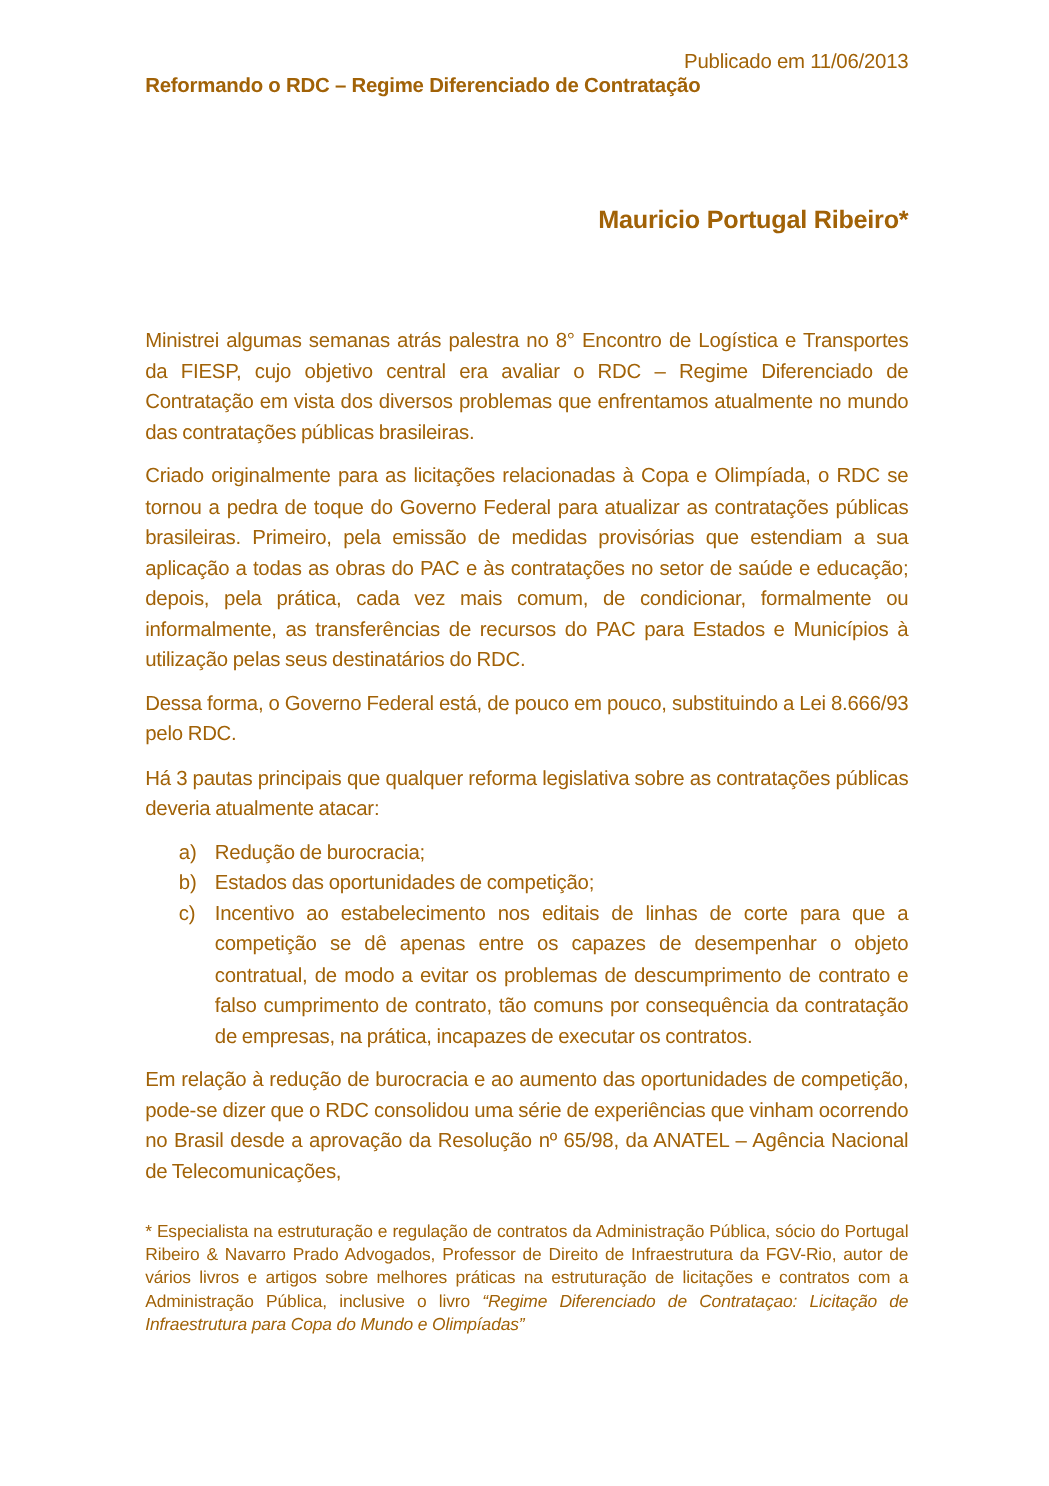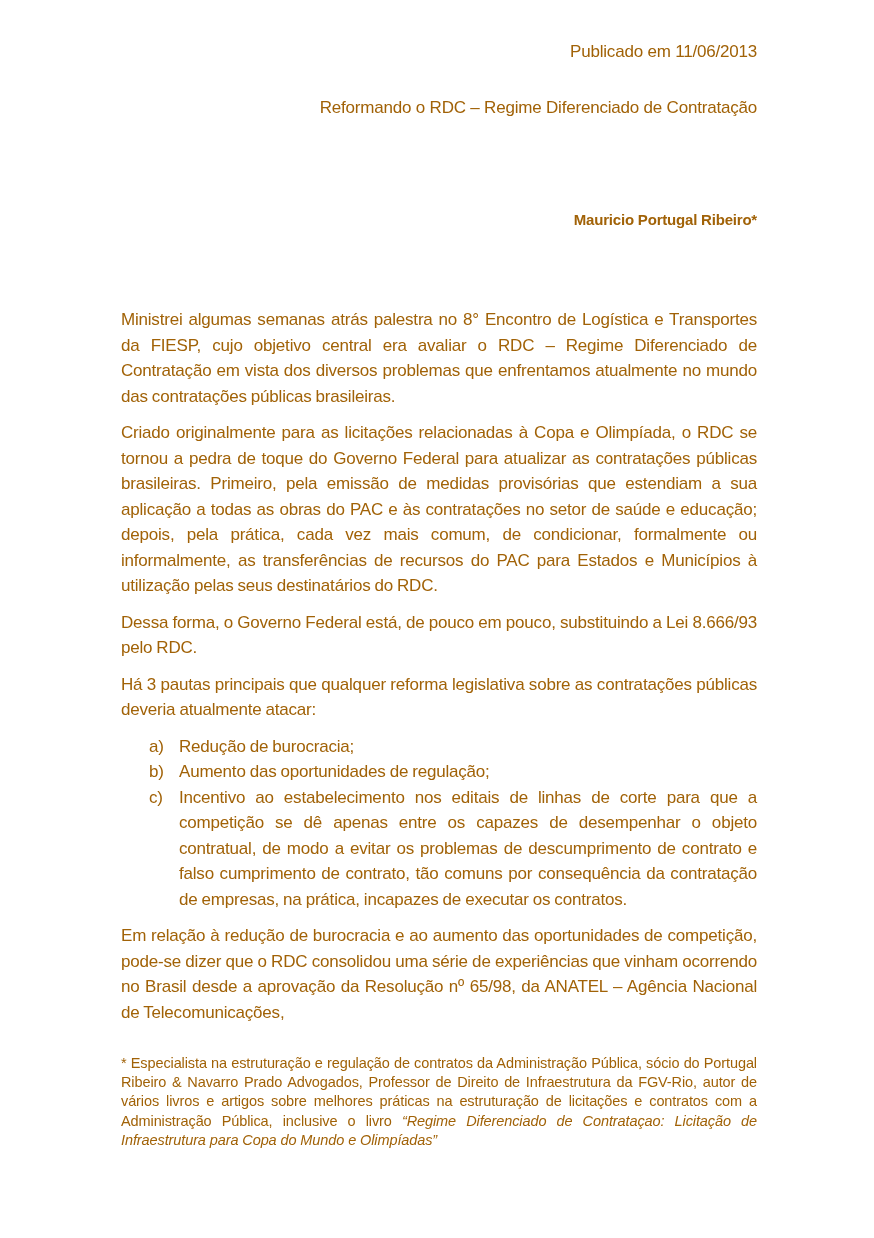--- a/index.html
+++ b/index.html
@@ -18,31 +18,30 @@
     color: #a16207;
     overflow: hidden;
   }
   .date-line {
     text-align: right;
     font-size: 17px;
     line-height: 20px;
     letter-spacing: -0.2px;
   }
   .doc-title {
-    margin-top: 36px;
-    text-align: right;
+    text-align: left;
     font-size: 17px;
-    font-weight: normal;
+    font-weight: bold;
     line-height: 20px;
     letter-spacing: -0.2px;
   }
   .author-line {
     margin-top: 92px;
     text-align: right;
-    font-size: 15px;
+    font-size: 21px;
     font-weight: bold;
     line-height: 20px;
     letter-spacing: -0.2px;
   }
   .body-text {
     margin-top: 77px;
   }
   .para {
     margin: 0 0 11px 0;
     font-size: 17px;
@@ -102,21 +101,21 @@
 
     <p class="para">Há 3 pautas principais que qualquer reforma legislativa sobre as contratações públicas deveria atualmente atacar:</p>
 
     <div class="list">
       <div class="list-row">
         <span class="list-marker">a)</span>
         <span class="list-text">Redução de burocracia;</span>
       </div>
       <div class="list-row">
         <span class="list-marker">b)</span>
-        <span class="list-text">Aumento das oportunidades de regulação;</span>
+        <span class="list-text">Estados das oportunidades de competição;</span>
       </div>
       <div class="list-row">
         <span class="list-marker">c)</span>
         <span class="list-text">Incentivo ao estabelecimento nos editais de linhas de corte para que a competição se dê apenas entre os capazes de desempenhar o objeto contratual, de modo a evitar os problemas de descumprimento de contrato e falso cumprimento de contrato, tão comuns por consequência da contratação de empresas, na prática, incapazes de executar os contratos.</span>
       </div>
     </div>
 
 
     <p class="para">Em relação à redução de burocracia e ao aumento das oportunidades de competição, pode-se dizer que o RDC consolidou uma série de experiências que vinham ocorrendo no Brasil desde a aprovação da Resolução nº 65/98, da ANATEL – Agência Nacional de Telecomunicações,</p>
 

